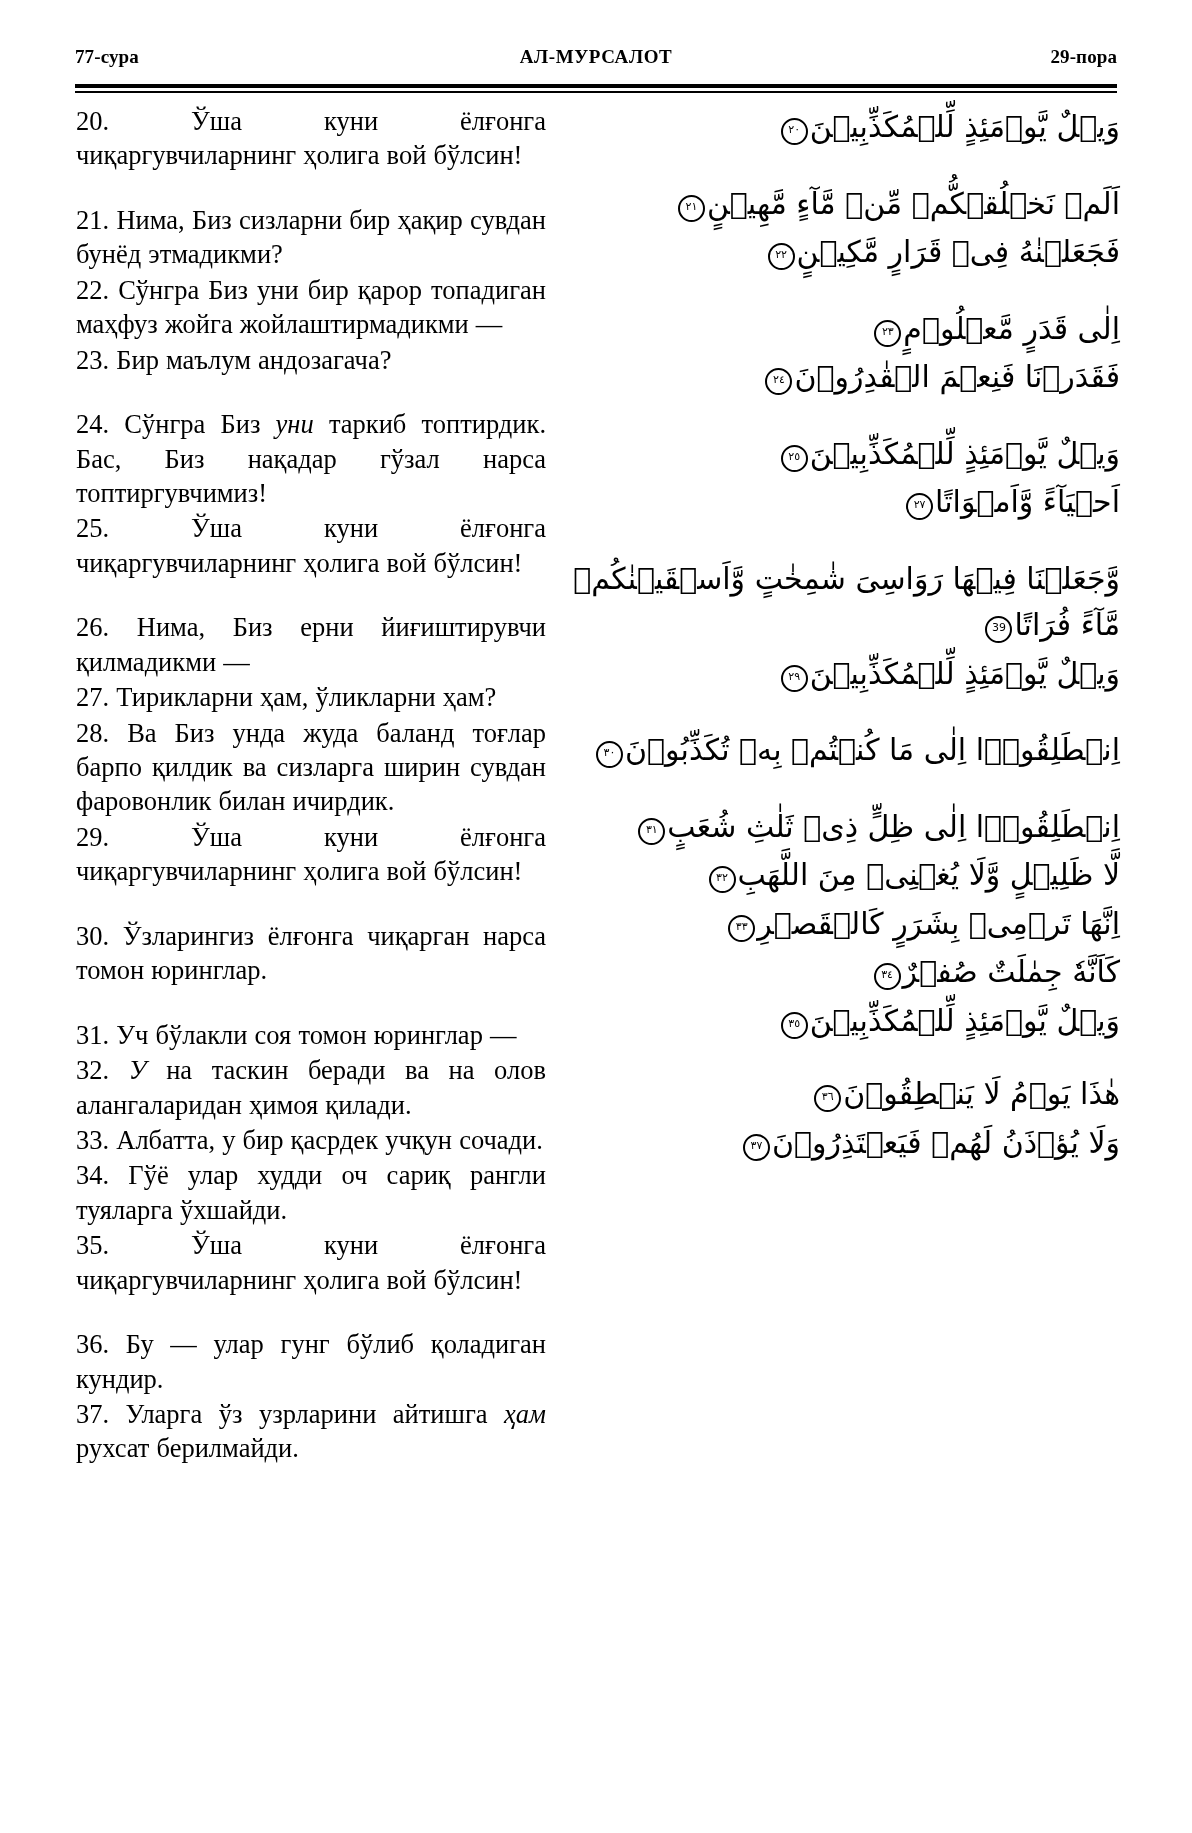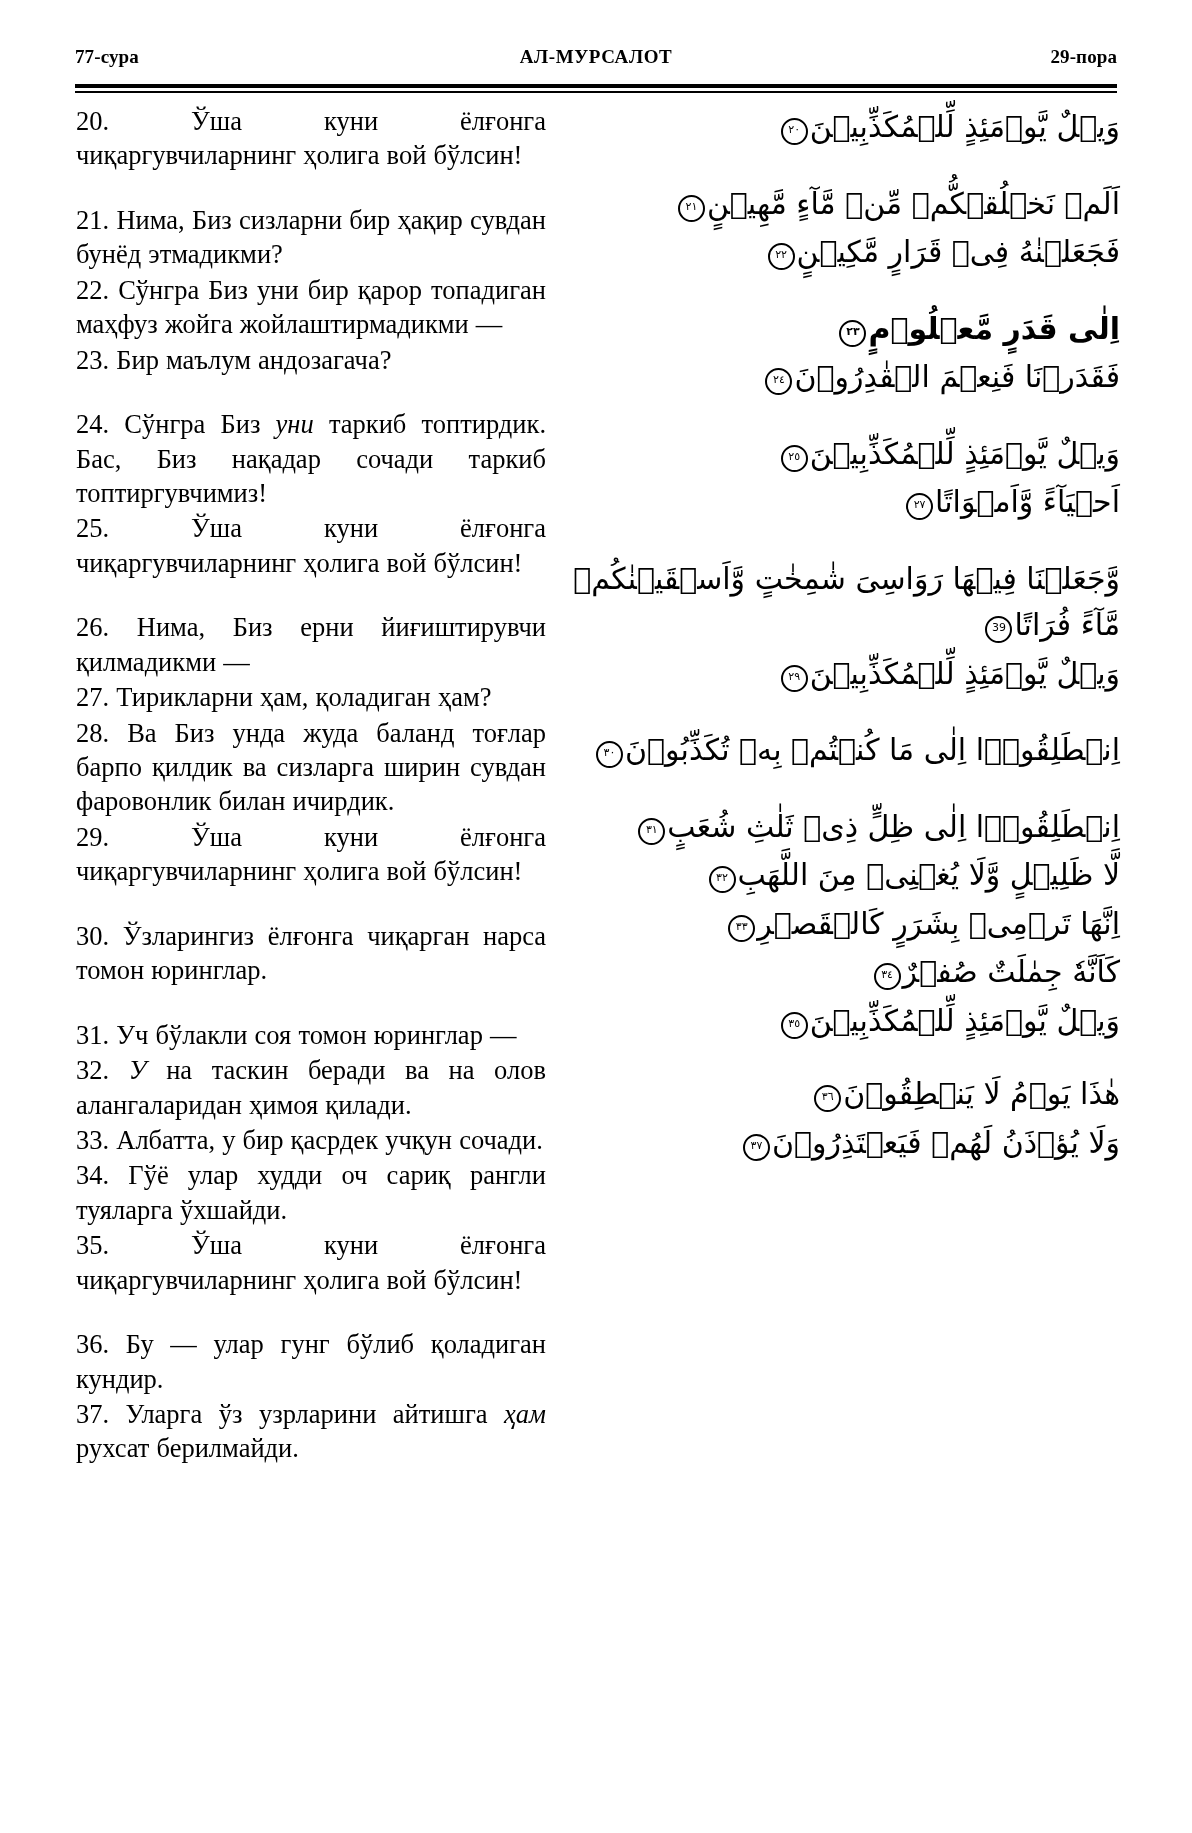--- a/index.html
+++ b/index.html
@@ -174,24 +174,24 @@
   </div>
   <div class="rule-thick"></div>
   <div class="rule-thin"></div>
 
   <div class="body-cols">
     <div class="col-translation" id="col-translation">
         <p class="verse"><span>20.</span> <span>Ўша куни ёлғонга чиқаргувчиларнинг ҳолига вой бўлсин!</span></p>
         <p class="verse gap-before-lg"><span>21.</span> <span>Нима, Биз сизларни бир ҳақир сувдан бунёд этмадикми?</span></p>
         <p class="verse"><span>22.</span> <span>Сўнгра Биз уни бир қарор топадиган маҳфуз жойга жойлаштирмадикми —</span></p>
         <p class="verse"><span>23.</span> <span>Бир маълум андозагача?</span></p>
-        <p class="verse gap-before-lg"><span>24.</span> <span>Сўнгра Биз </span><i>уни</i><span> таркиб топтирдик. Бас, Биз нақадар сочади таркиб топтиргувчимиз!</span></p>
+        <p class="verse gap-before-lg"><span>24.</span> <span>Сўнгра Биз </span><i>уни</i><span> таркиб топтирдик. Бас, Биз нақадар гўзал нарса топтиргувчимиз!</span></p>
         <p class="verse"><span>25.</span> <span>Ўша куни ёлғонга чиқаргувчиларнинг ҳолига вой бўлсин!</span></p>
         <p class="verse gap-before-lg"><span>26.</span> <span>Нима, Биз ерни йиғиштирувчи қилмадикми —</span></p>
-        <p class="verse"><span>27.</span> <span>Тирикларни ҳам, қоладиган ҳам?</span></p>
+        <p class="verse"><span>27.</span> <span>Тирикларни ҳам, ўликларни ҳам?</span></p>
         <p class="verse"><span>28.</span> <span>Ва Биз унда жуда баланд тоғлар барпо қилдик ва сизларга ширин сувдан фаровонлик билан ичирдик.</span></p>
         <p class="verse"><span>29.</span> <span>Ўша куни ёлғонга чиқаргувчиларнинг ҳолига вой бўлсин!</span></p>
         <p class="verse gap-before-lg"><span>30.</span> <span>Ўзларингиз ёлғонга чиқарган нарса томон юринглар.</span></p>
         <p class="verse gap-before-lg"><span>31.</span> <span>Уч бўлакли соя томон юринглар —</span></p>
         <p class="verse"><span>32.</span> <span></span><i>У</i><span> на таскин беради ва на олов алангаларидан ҳимоя қилади.</span></p>
         <p class="verse"><span>33.</span> <span>Албатта, у бир қасрдек учқун сочади.</span></p>
         <p class="verse"><span>34.</span> <span>Гўё улар худди оч сариқ рангли туяларга ўхшайди.</span></p>
         <p class="verse"><span>35.</span> <span>Ўша куни ёлғонга чиқаргувчиларнинг ҳолига вой бўлсин!</span></p>
         <p class="verse gap-before-lg"><span>36.</span> <span>Бу — улар гунг бўлиб қоладиган кундир.</span></p>
         <p class="verse"><span>37.</span> <span>Уларга ўз узрларини айтишга </span><i>ҳам</i><span> рухсат берилмайди.</span></p>
@@ -199,21 +199,21 @@
     <div class="col-arabic" id="col-arabic">
         <div class="ar-block">
           <div class="ar-line"><span>وَيۡلٌ يَّوۡمَئِذٍ لِّلۡمُكَذِّبِيۡنَ</span><span class="ar-num">٢٠</span></div>
         </div>
         <div class="ar-block" style="margin-top: 30px;">
           <div class="ar-line"><span>اَلَمۡ نَخۡلُقۡكُّمۡ مِّنۡ مَّآءٍ مَّهِيۡنٍ</span><span class="ar-num">٢١</span></div>
         </div>
         <div class="ar-block">
           <div class="ar-line"><span>فَجَعَلۡنٰهُ فِىۡ قَرَارٍ مَّكِيۡنٍ</span><span class="ar-num">٢٢</span></div>
         </div>
-        <div class="ar-block" style="margin-top: 30px; font-weight: bold;">
+        <div class="ar-block" style="margin-top: 30px;">
           <div class="ar-line"><span>اِلٰى قَدَرٍ مَّعۡلُوۡمٍ</span><span class="ar-num">٢٣</span></div>
         </div>
         <div class="ar-block">
           <div class="ar-line"><span>فَقَدَرۡنَا فَنِعۡمَ الۡقٰدِرُوۡنَ</span><span class="ar-num">٢٤</span></div>
         </div>
         <div class="ar-block" style="margin-top: 30px;">
           <div class="ar-line"><span>وَيۡلٌ يَّوۡمَئِذٍ لِّلۡمُكَذِّبِيۡنَ</span><span class="ar-num">٢٥</span></div>
         </div>
         <div class="ar-block">
           <div class="ar-line"><span>اَحۡيَآءً وَّاَمۡوَاتًا</span><span class="ar-num">٢٧</span></div>

